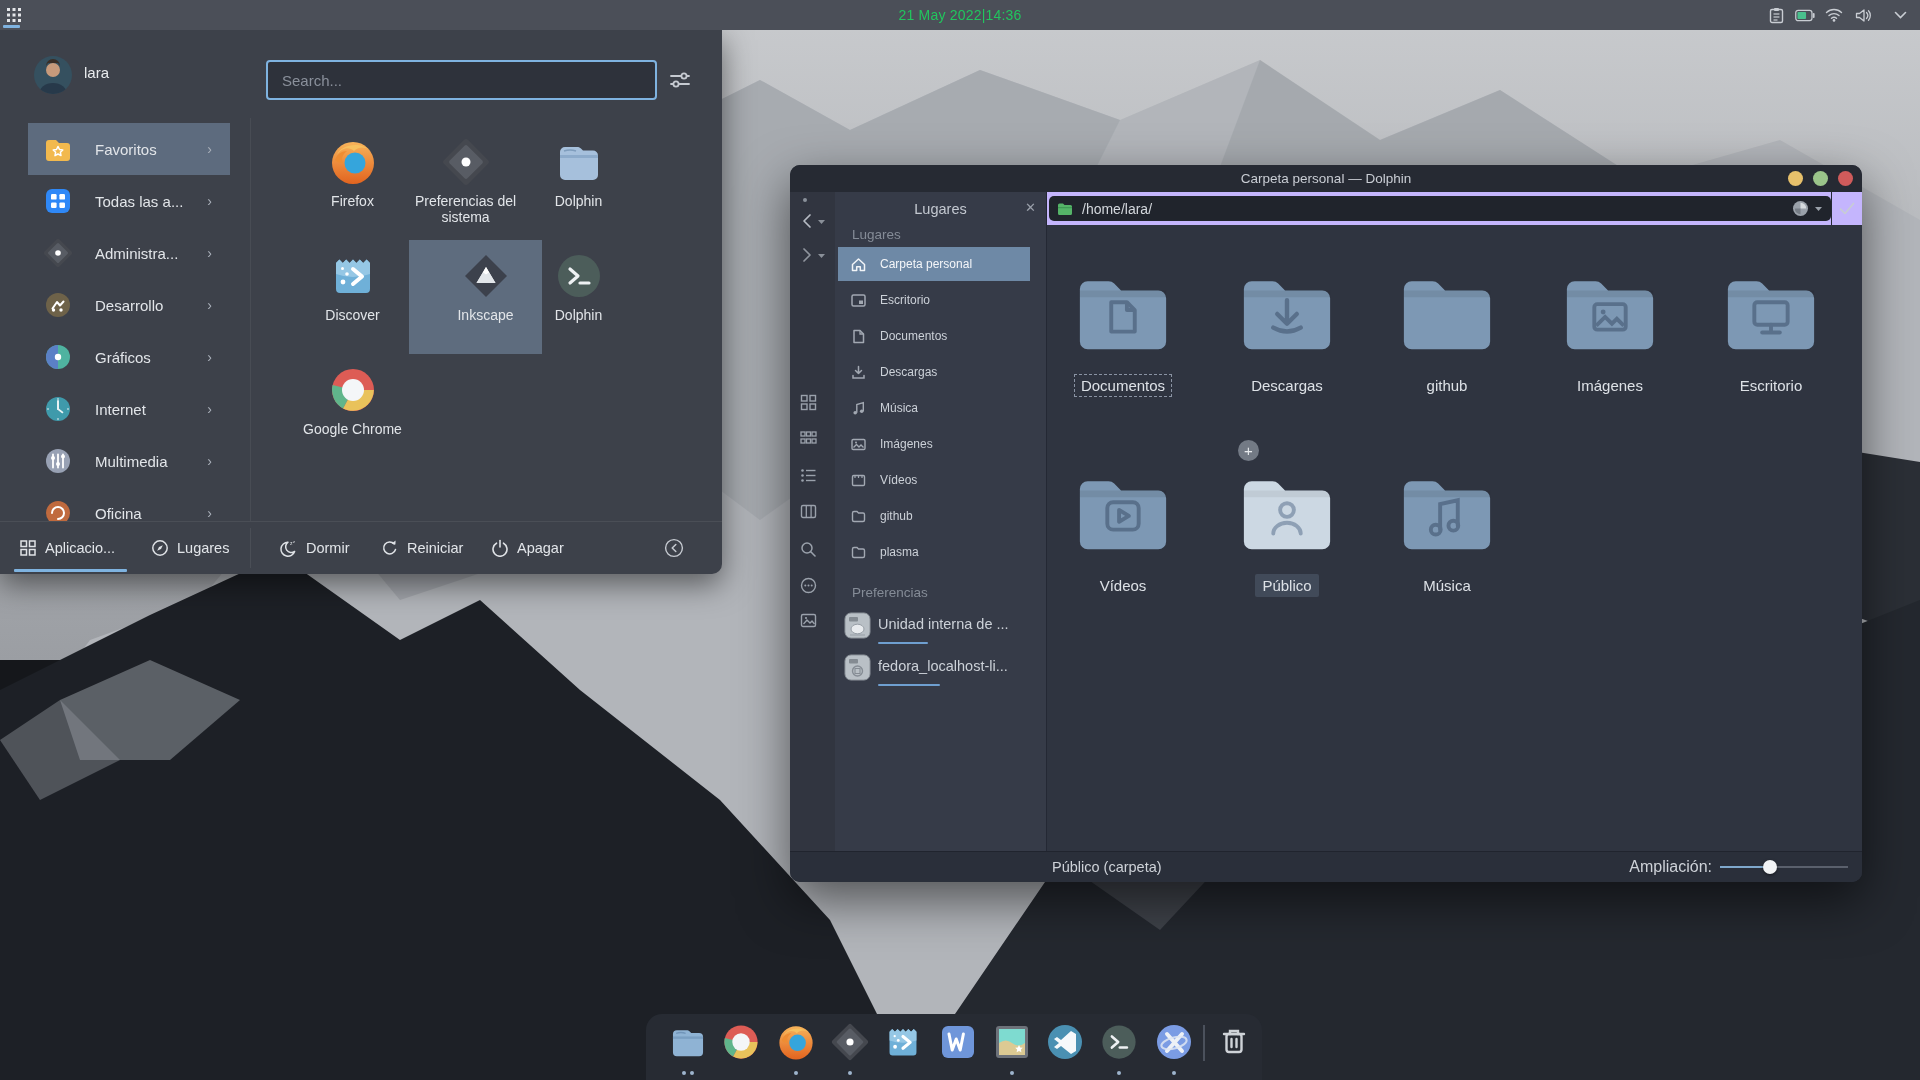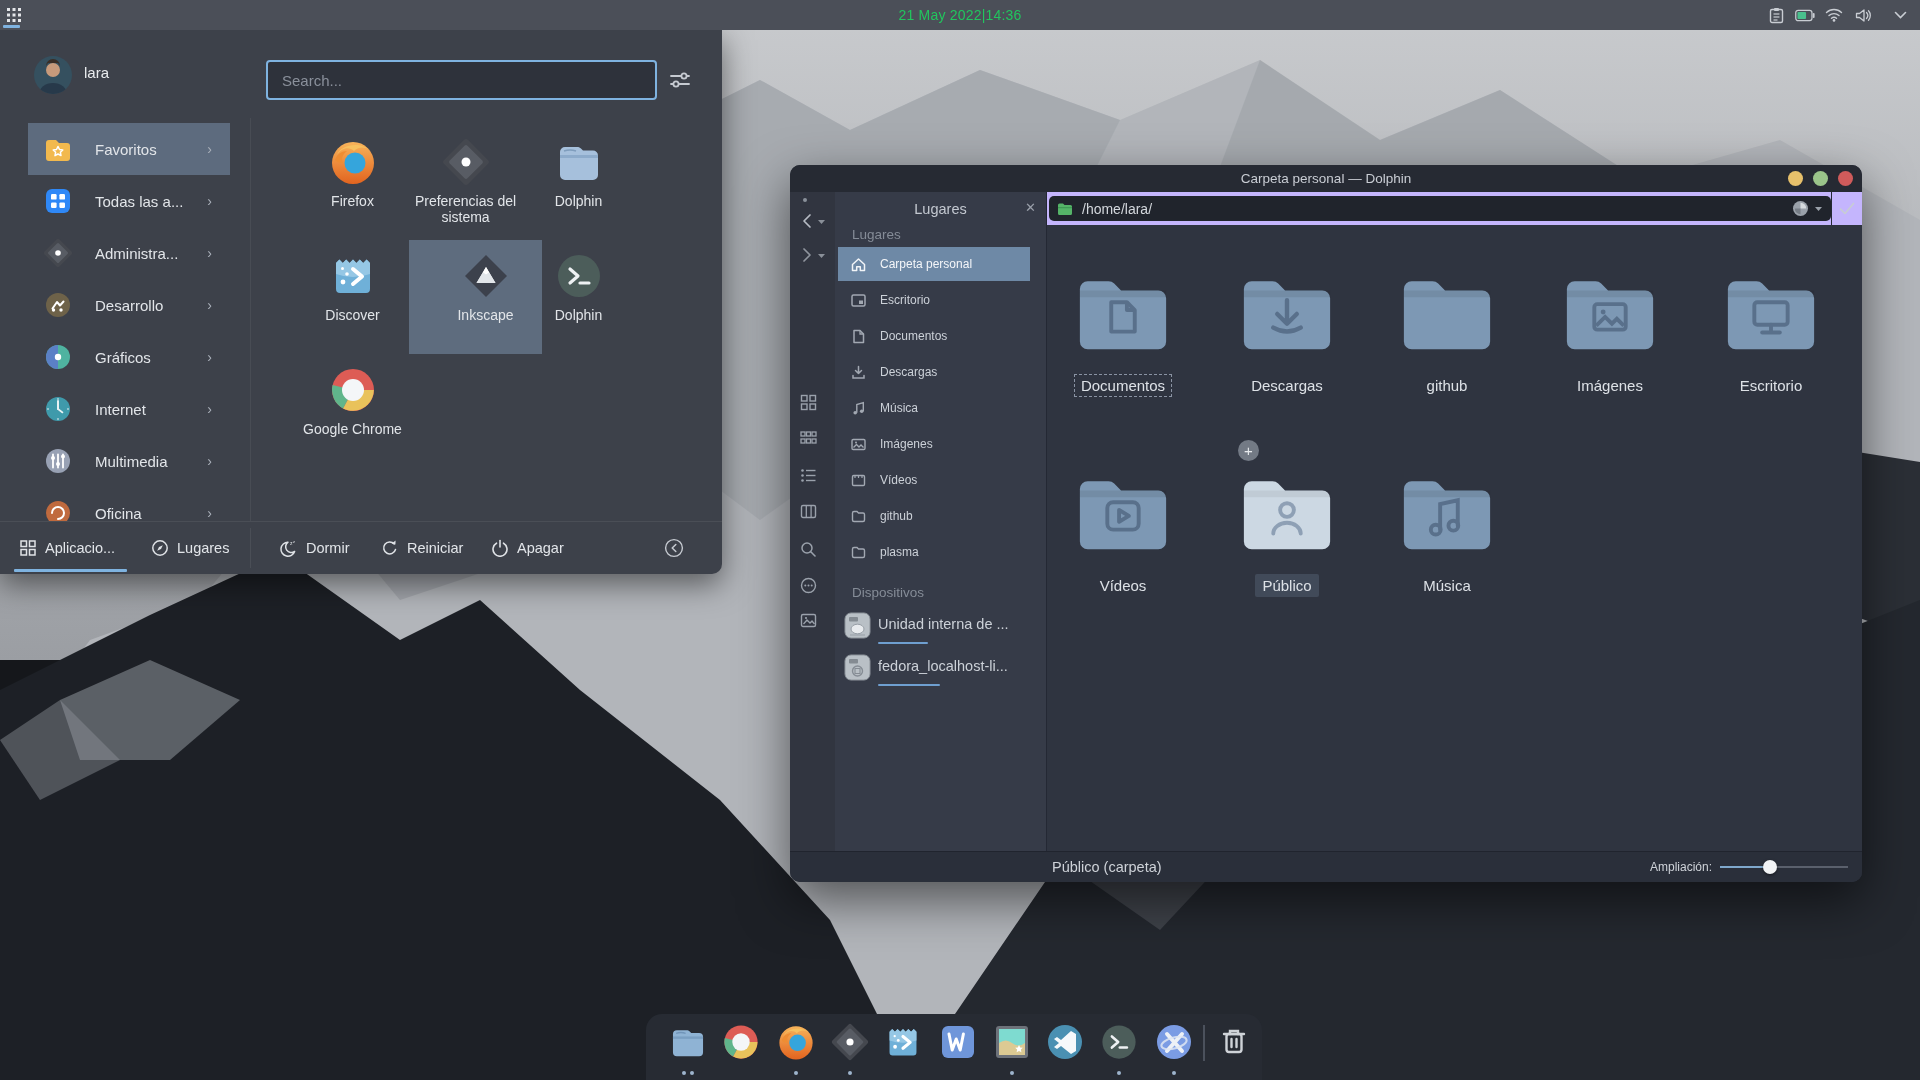--- a/index.html
+++ b/index.html
@@ -83,21 +83,21 @@
   .w-main{position:absolute;left:257px;top:60px;right:0;bottom:30px;background:#2f3440;}
   .fold{position:absolute;width:130px;text-align:center;cursor:pointer;}
   .fold svg.ficon{margin:0 auto;}
   .fold-label{display:inline-block;margin-top:20px;font-size:15px;color:#dde1e6;padding:2px 6px;border:1px dashed transparent;}
   .fold.sel .fold-label{border-color:#8a93a3;}
   .fold.hov .fold-label{background:#414a59;border-radius:2px;}
   .plus-badge{position:absolute;left:16px;top:-30px;width:21px;height:21px;border-radius:50%;background:#737a85;
     color:#e8ebee;font-size:15px;line-height:21px;text-align:center;}
   .w-status{position:absolute;left:0;bottom:0;width:100%;height:30px;background:#2a2f3a;border-top:1px solid #20242e;}
   .st-left{position:absolute;left:262px;top:0;height:30px;display:flex;align-items:center;font-size:14.5px;color:#ced2d8;}
-  .st-zoom{position:absolute;right:150px;top:0;height:30px;display:flex;align-items:center;font-size:12px;color:#ced2d8;}
+  .st-zoom{position:absolute;right:150px;top:0;height:30px;display:flex;align-items:center;font-size:16px;color:#ced2d8;}
   .st-slider{position:absolute;right:14px;top:0;width:128px;height:30px;cursor:pointer;}
   .st-track-l{position:absolute;left:0;top:14px;width:50px;height:2px;background:#7fa8cc;}
   .st-track-r{position:absolute;left:50px;top:14px;right:0;height:2px;background:#5a606c;}
   .st-thumb{position:absolute;left:43px;top:8px;width:14px;height:14px;border-radius:50%;background:#f2f4f6;box-shadow:0 1px 3px rgba(0,0,0,.5);}
   
   .dock{position:absolute;left:646px;top:1014px;width:616px;height:66px;background:#272b33;
     border-radius:16px 16px 0 0;z-index:45;}
   .dock-item{position:absolute;top:9px;width:38px;height:38px;cursor:pointer;}
   .ddots{position:absolute;top:48px;left:50%;transform:translateX(-50%);display:flex;gap:4px;}
   .ddot{width:4px;height:4px;border-radius:50%;background:#9db4cd;}
@@ -652,21 +652,21 @@
   </div>
   <div class="place-row" style="top:370px;">
     <span class="place-ic">
         <svg width="17" height="17" viewBox="0 0 17 17">
           <path d="M2.5 5 a1.5 1.5 0 0 1 1.5-1.5 h3 l1.5 1.5 h4.5 a1.5 1.5 0 0 1 1.5 1.5 v5.5 a1.5 1.5 0 0 1 -1.5 1.5 H4 a1.5 1.5 0 0 1 -1.5 -1.5 Z" fill="none" stroke="#a2a8b2" stroke-width="1.4"></path>
         </svg>
       </span>
     <span class="place-label">plasma</span>
   </div>
 
-  <div class="sec-label" style="top:420px;">Dispositivos</div>
+  <div class="sec-label" style="top:420px;">Preferencias</div>
 
   <div class="dev-row" style="top:442px;">
     <span class="dev-ic">
       <svg width="31" height="31" viewBox="0 0 31 31">
           <rect x="3" y="3" width="25" height="25" rx="6" fill="#b9c0c6"></rect>
           <rect x="3" y="3" width="25" height="25" rx="6" fill="none" stroke="#8d949b" stroke-width="1"></rect>
           <rect x="7" y="7" width="9" height="4.5" rx="1" fill="#848b92"></rect>
           <ellipse cx="15.5" cy="19" rx="6.5" ry="4.8" fill="#e8ebee" stroke="#979ea6"></ellipse>
           <g stroke="#979ea6" stroke-width="1">
             <line x1="8" y1="25" x2="23" y2="25"></line>

